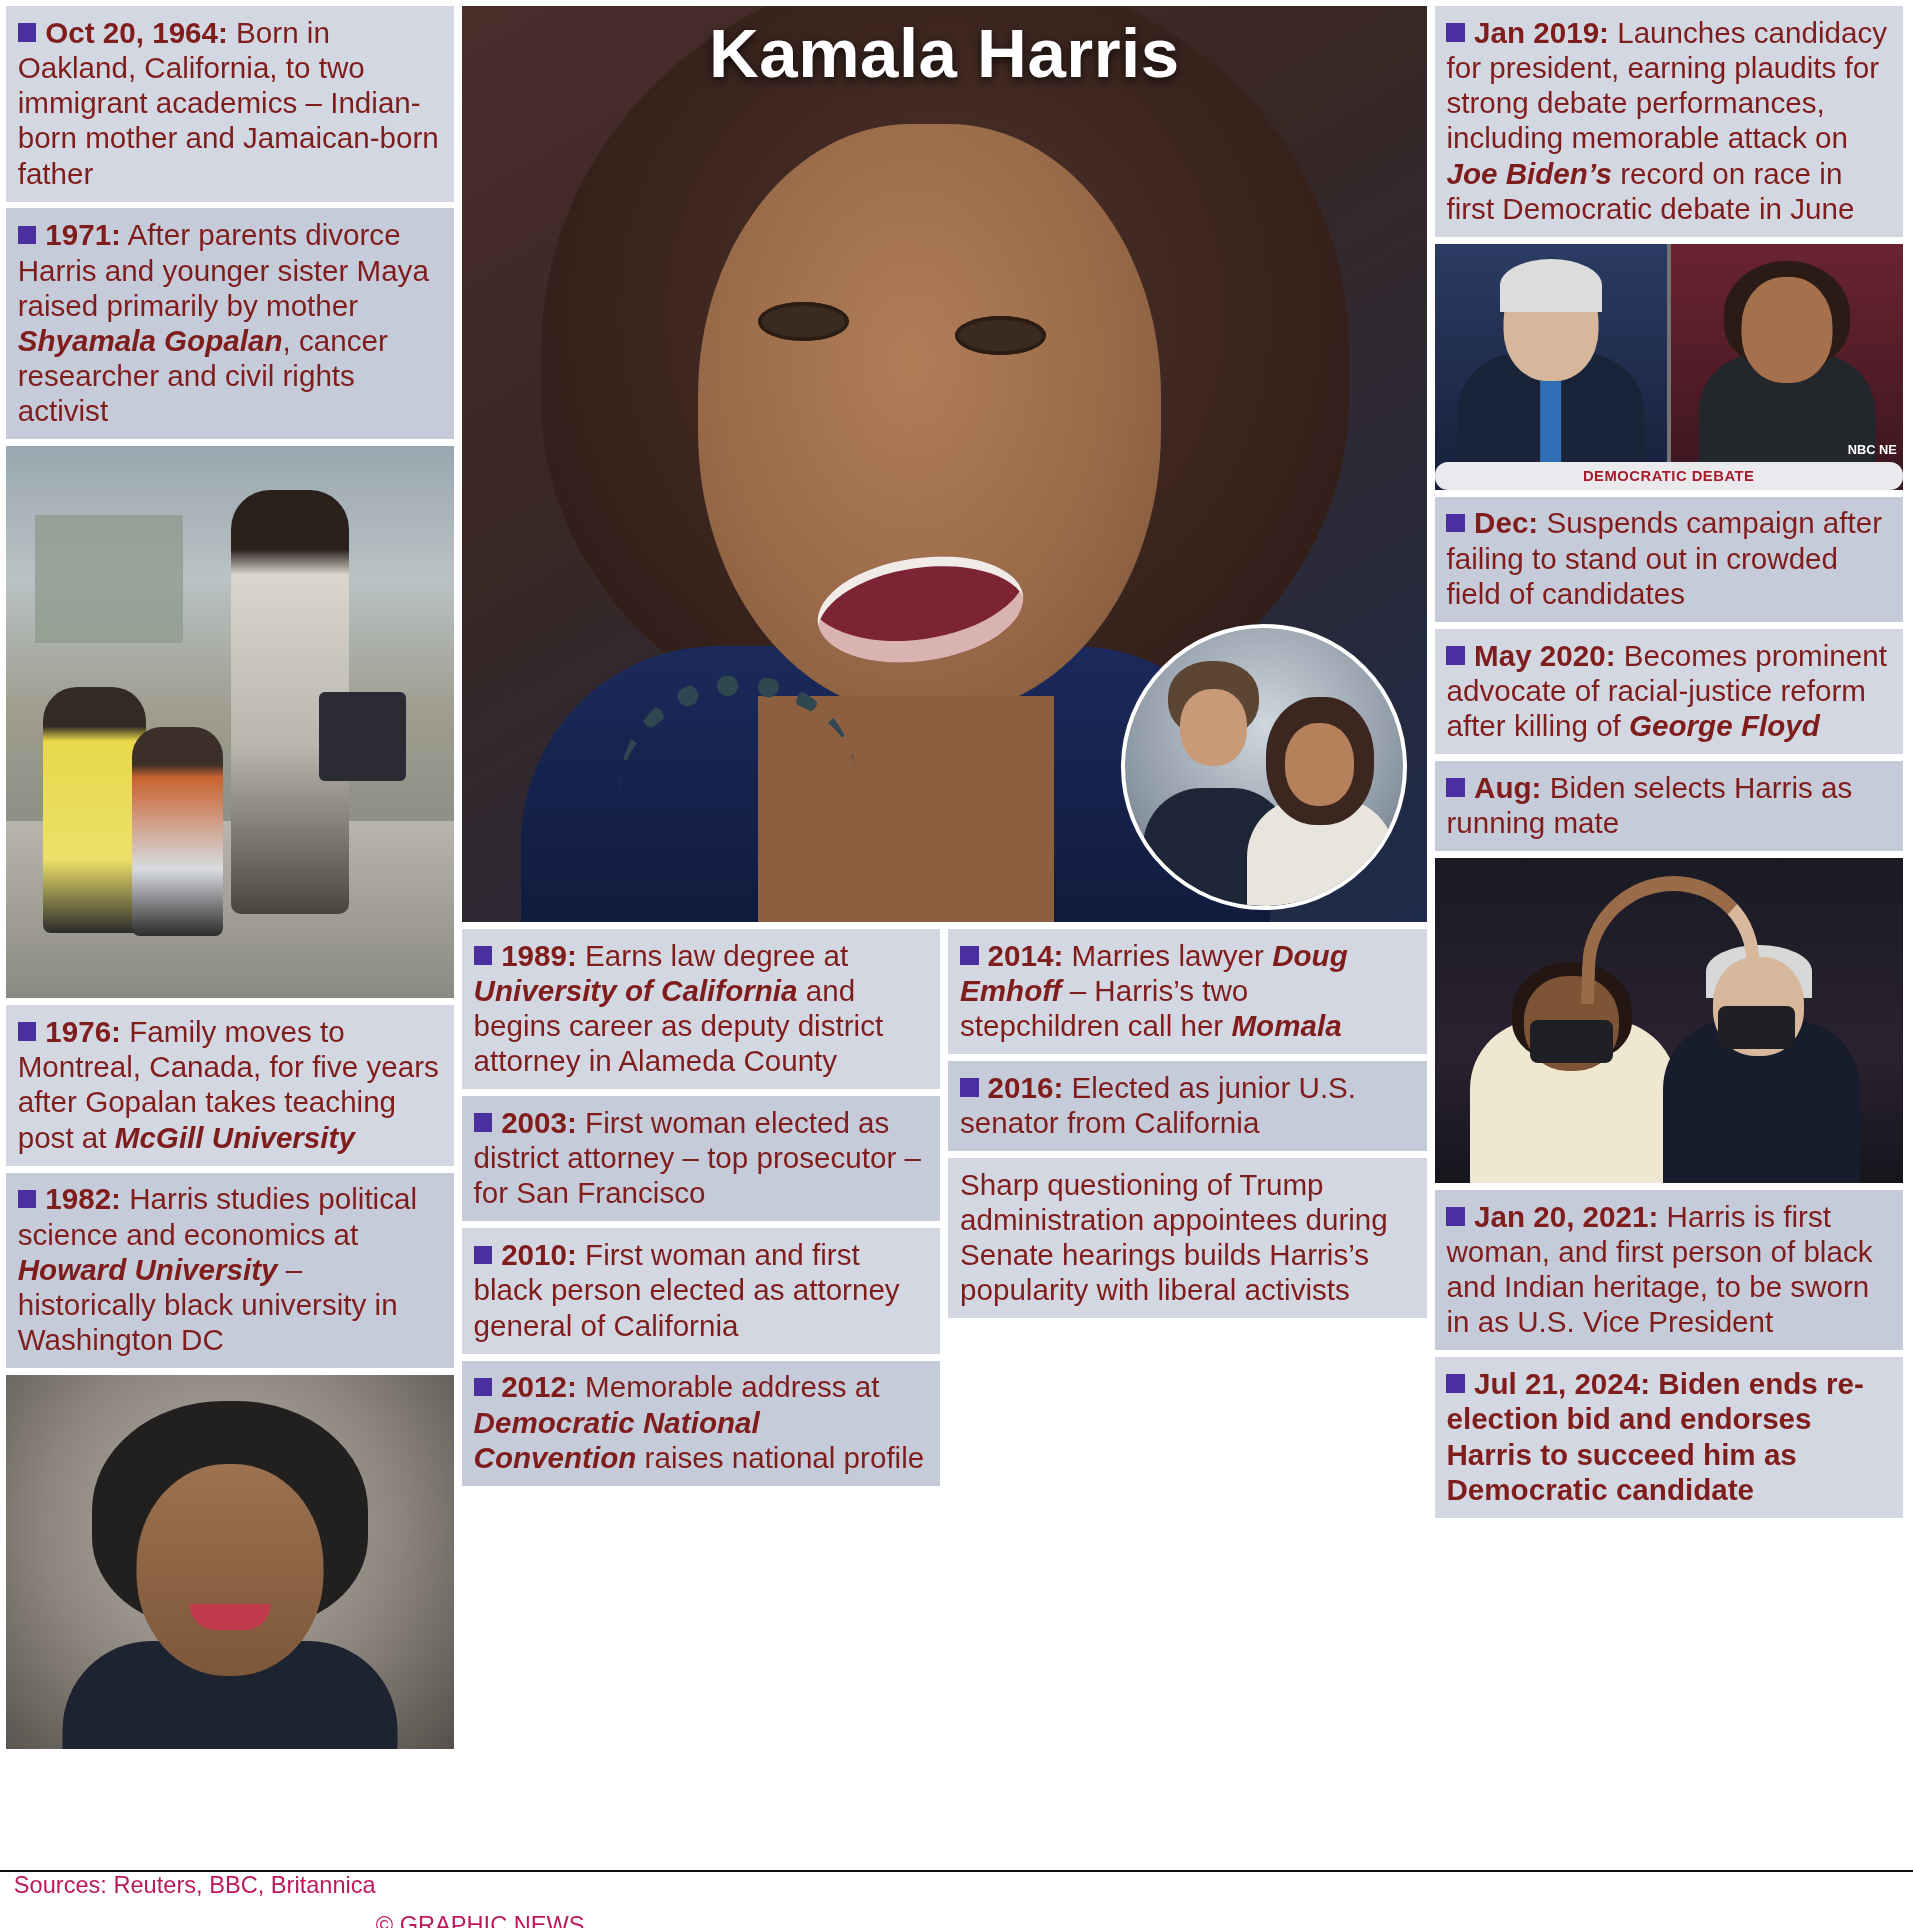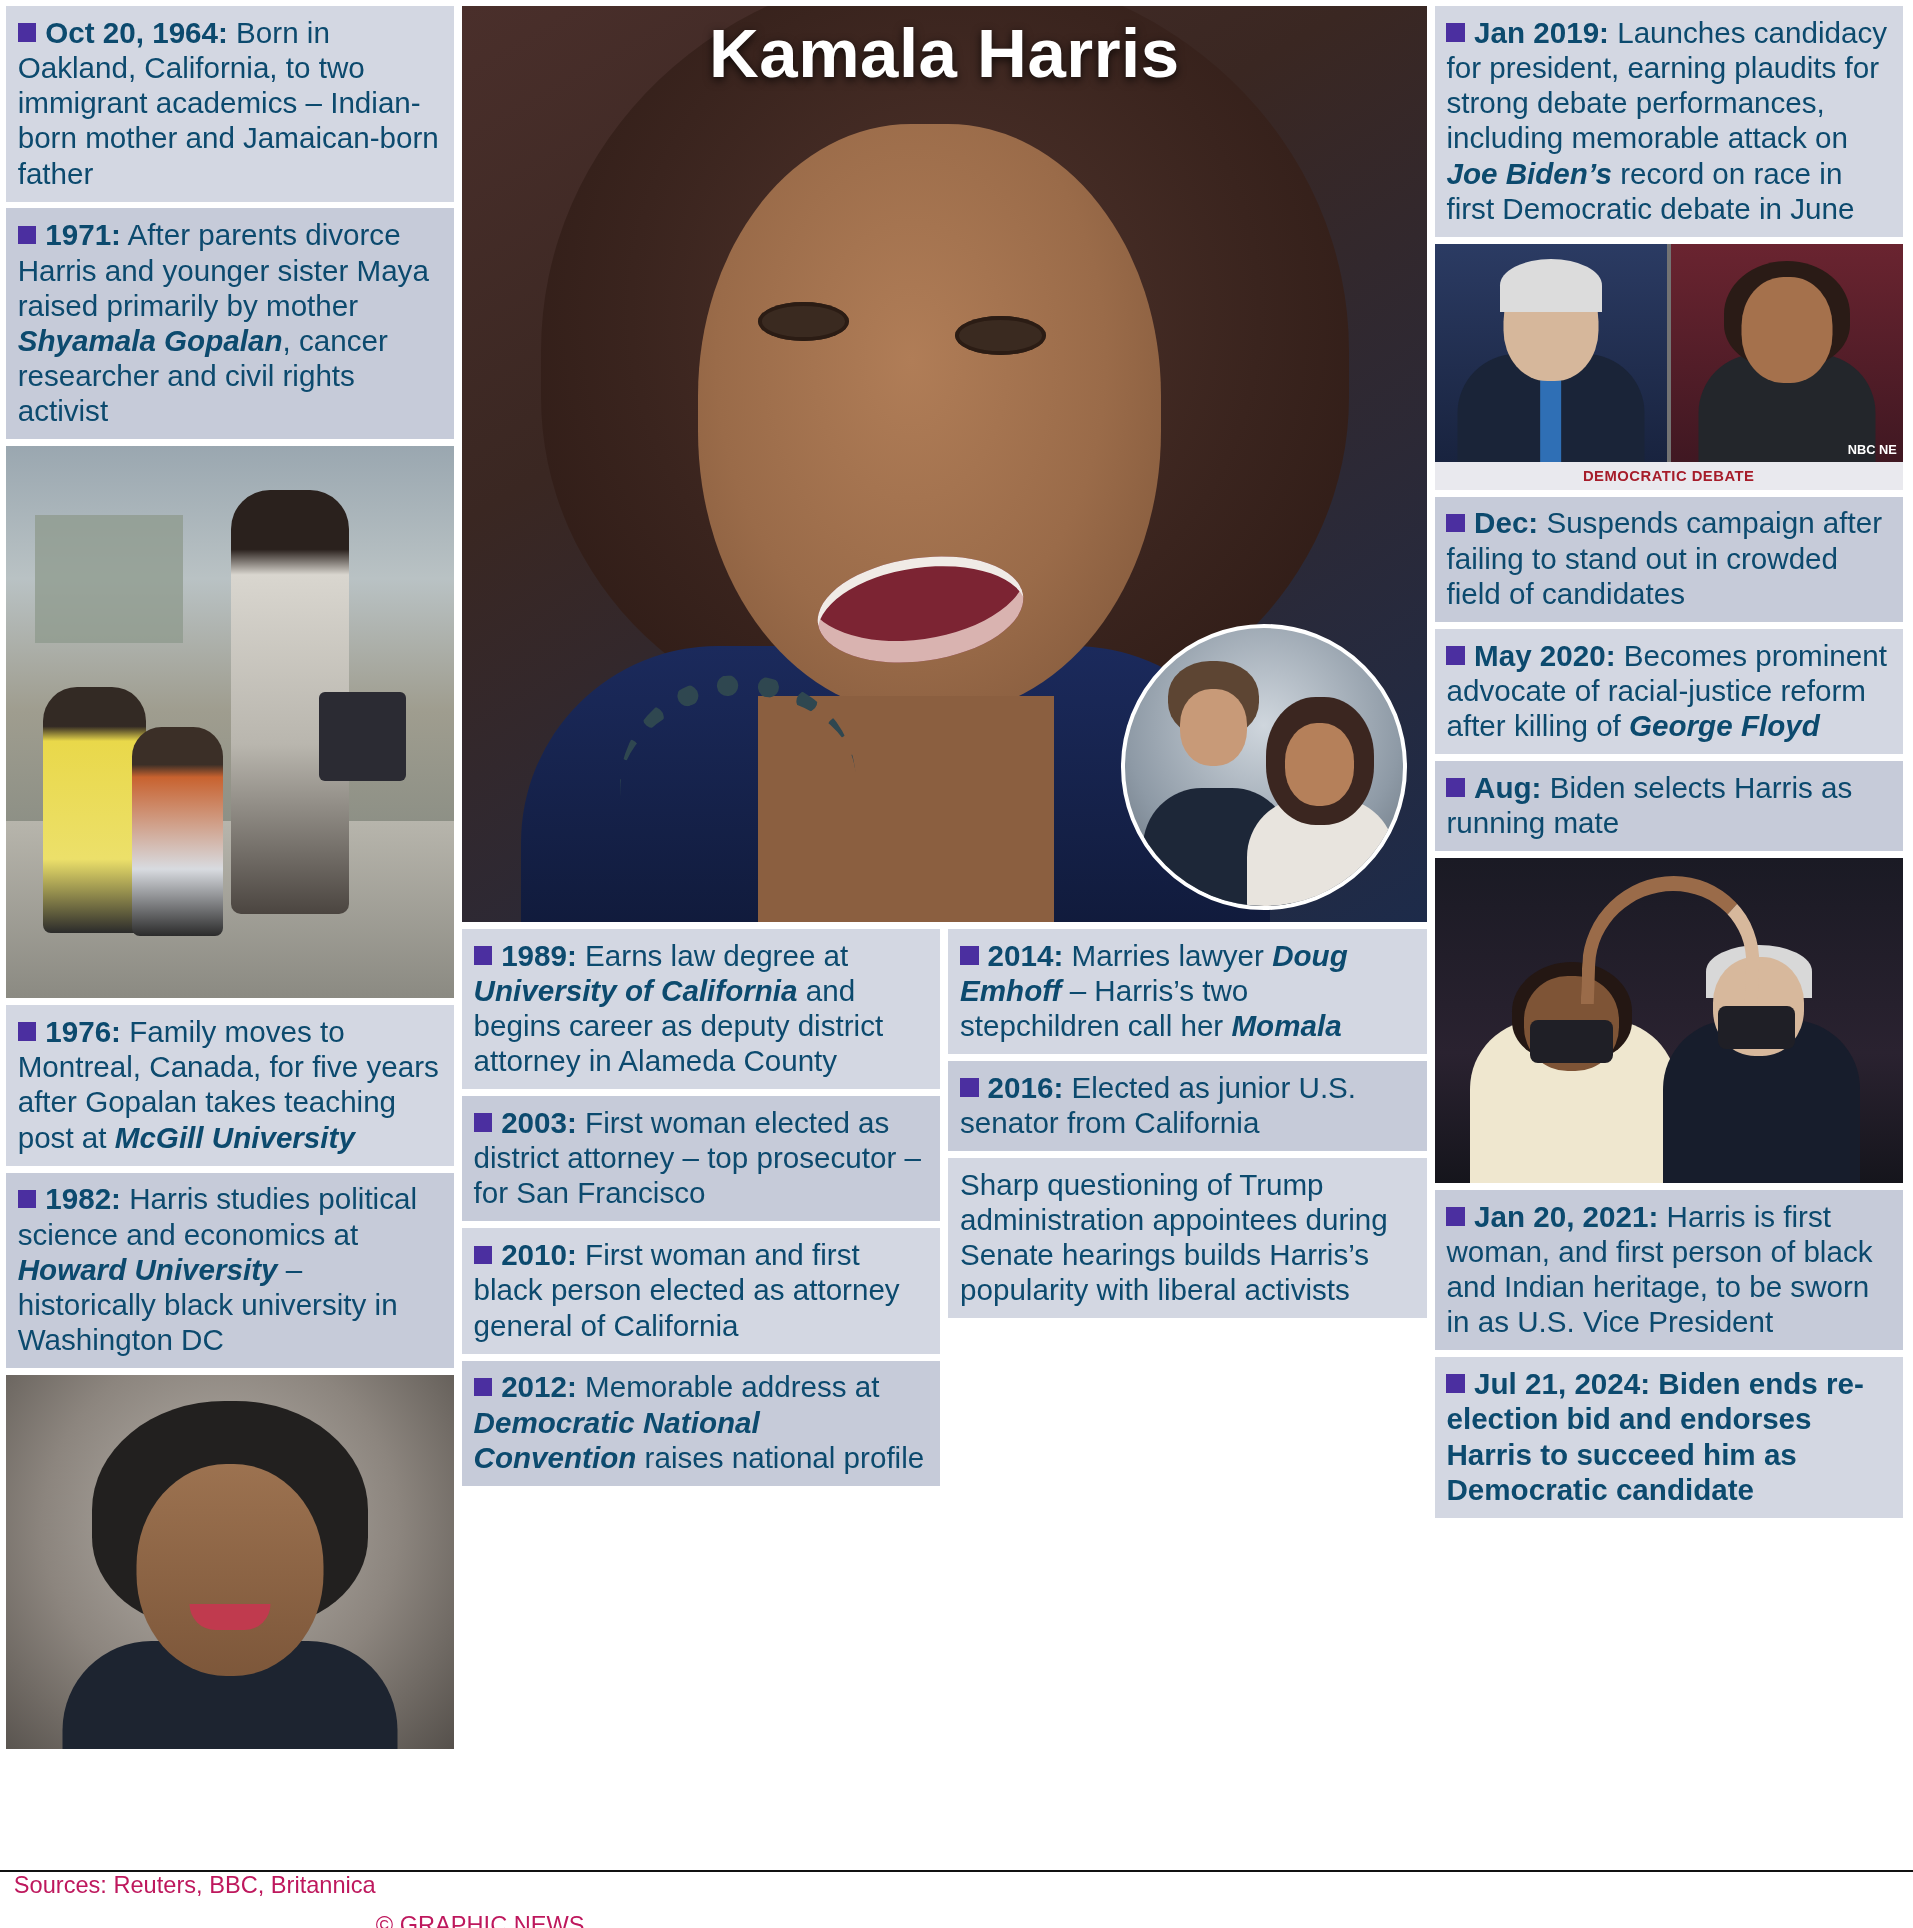--- a/index.html
+++ b/index.html
@@ -29,21 +29,21 @@
     flex-direction: column;
     gap: 6.9px;
   }
   .col-left  { width: 448px; }
   .col-mid   { width: 965px; }
   .col-right { width: 468px; }
 
   
   .tb {
     background: #d3d7e2;
-    color: #0c4a6e;
+    color: #7f1d1d;
     font-size: 29.6px;
     line-height: 1.19;
     padding: 8.9px 11.8px 10.8px 11.8px;
   }
   .tb.alt { background: #c6cbd9; }
   .tb b { font-weight: bold; }
   .tb i { font-style: italic; font-weight: bold; }
   .bullet {
     display: inline-block;
     width: 18.7px; height: 18.7px;
@@ -212,21 +212,21 @@
   .ph-debate .headA { position:absolute; left:50%; top:27.6px; transform:translateX(-50%); width:95px; height:110px; border-radius:46%; background:#d6b79b; }
   .ph-debate .hairA { position:absolute; left:50%; top:15.8px; transform:translateX(-50%); width:102px; height:53px; border-radius:50% 50% 0 0; background:#dcdcdc; }
   .ph-debate .bodyA { position:absolute; left:50%; bottom:27.6px; transform:translateX(-50%); width:187px; height:108px; background:#1a2438; border-radius:59px 59px 0 0; }
   .ph-debate .tieA  { position:absolute; left:50%; bottom:27.6px; transform:translateX(-50%); width:21.7px; height:85px; background:#2f6fb5; }
   .ph-debate .headB { position:absolute; left:50%; top:33px; transform:translateX(-50%); width:91px; height:106px; border-radius:46%; background:#a5714c; }
   .ph-debate .hairB { position:absolute; left:50%; top:17.7px; transform:translateX(-50%); width:126px; height:106px; border-radius:50% 50% 40% 40%; background:#2a1b16; }
   .ph-debate .bodyB { position:absolute; left:50%; bottom:27.6px; transform:translateX(-50%); width:177px; height:108px; background:#23262b; border-radius:59px 59px 0 0; }
   .ph-debate .lower {
     position:absolute; left:0; right:0; bottom:0; height:27.6px;
     background:#e9e9ee;
-    display:flex; align-items:center; justify-content:center;
+    display:flex; align-items:center; justify-content:center;border-radius:13px;
   }
   .ph-debate .lower span { font-size: 14.8px; font-weight: bold; color:#a61c2a; letter-spacing:0.5px; }
   .ph-debate .net { position:absolute; right:5.9px; bottom:33px; font-size:12.8px; color:#fff; font-weight:bold; }
 
   
   .ph-victory {
     height: 325px;
     background: linear-gradient(180deg,#1a1a24 0%, #2a2230 60%, #15151c 100%);
   }
   .ph-victory .p1h { position:absolute; left:89px; top:118px; width:95px; height:95px; border-radius:46%; background:#7e5436; }

